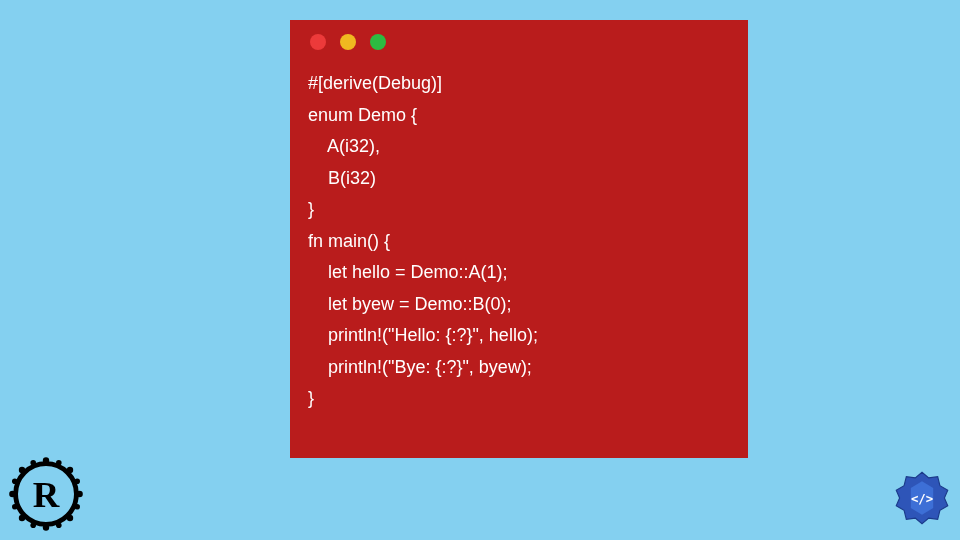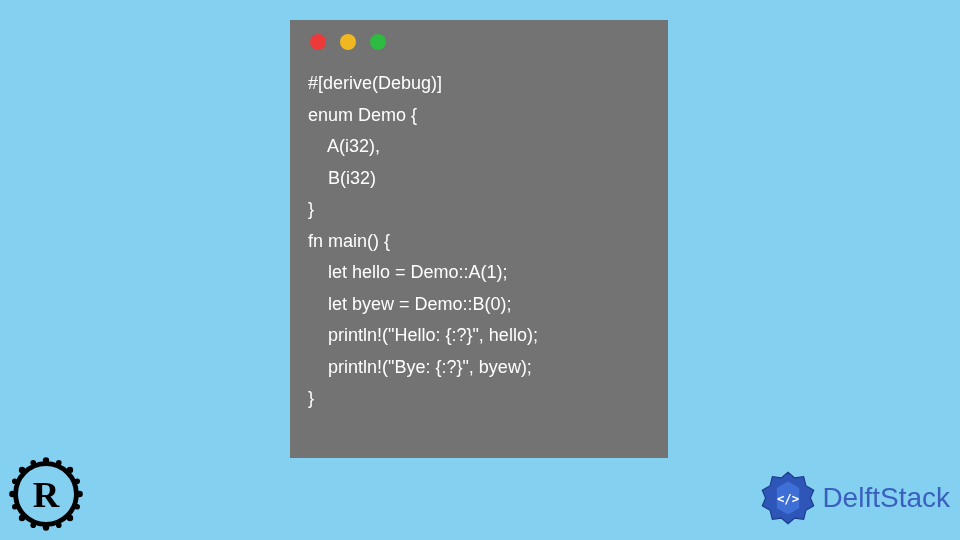--- a/index.html
+++ b/index.html
@@ -8,23 +8,23 @@
     height: 540px;
     background: #84d0f0;
     position: relative;
     font-family: Arial, Helvetica, sans-serif;
     overflow: hidden;
   }
   .code-window {
     position: absolute;
     left: 290px;
     top: 20px;
-    width: 378px;
+    width: 458px;
     height: 438px;
-    background: #737373;
+    background: #b91c1c;
     padding: 14px 18px 18px 18px;
   }
   .traffic-lights {
     display: flex;
     gap: 14px;
     margin-bottom: 18px;
     margin-left: 2px;
   }
   .dot {
     width: 16px;
@@ -116,14 +116,13 @@
 </div>
 
 <div class="delft-logo">
   <svg class="delft-icon" viewBox="0 0 100 100">
     <g>
       <polygon points="50,4 62,14 78,12 82,28 96,36 90,50 96,64 82,72 78,88 62,86 50,96 38,86 22,88 18,72 4,64 10,50 4,36 18,28 22,12 38,14" fill="#2e55b8" stroke="#1b3a8a" stroke-width="2"></polygon>
       <polygon points="50,20 70,32 70,68 50,80 30,68 30,32" fill="#3d6fd6"></polygon>
       <text x="50" y="59" font-size="22" text-anchor="middle" fill="#fff" font-family="monospace" font-weight="bold">&lt;/&gt;</text>
     </g>
   </svg>
-  <span class="delft-text">DelftStack</span>
 </div>
 
 </body></html>

